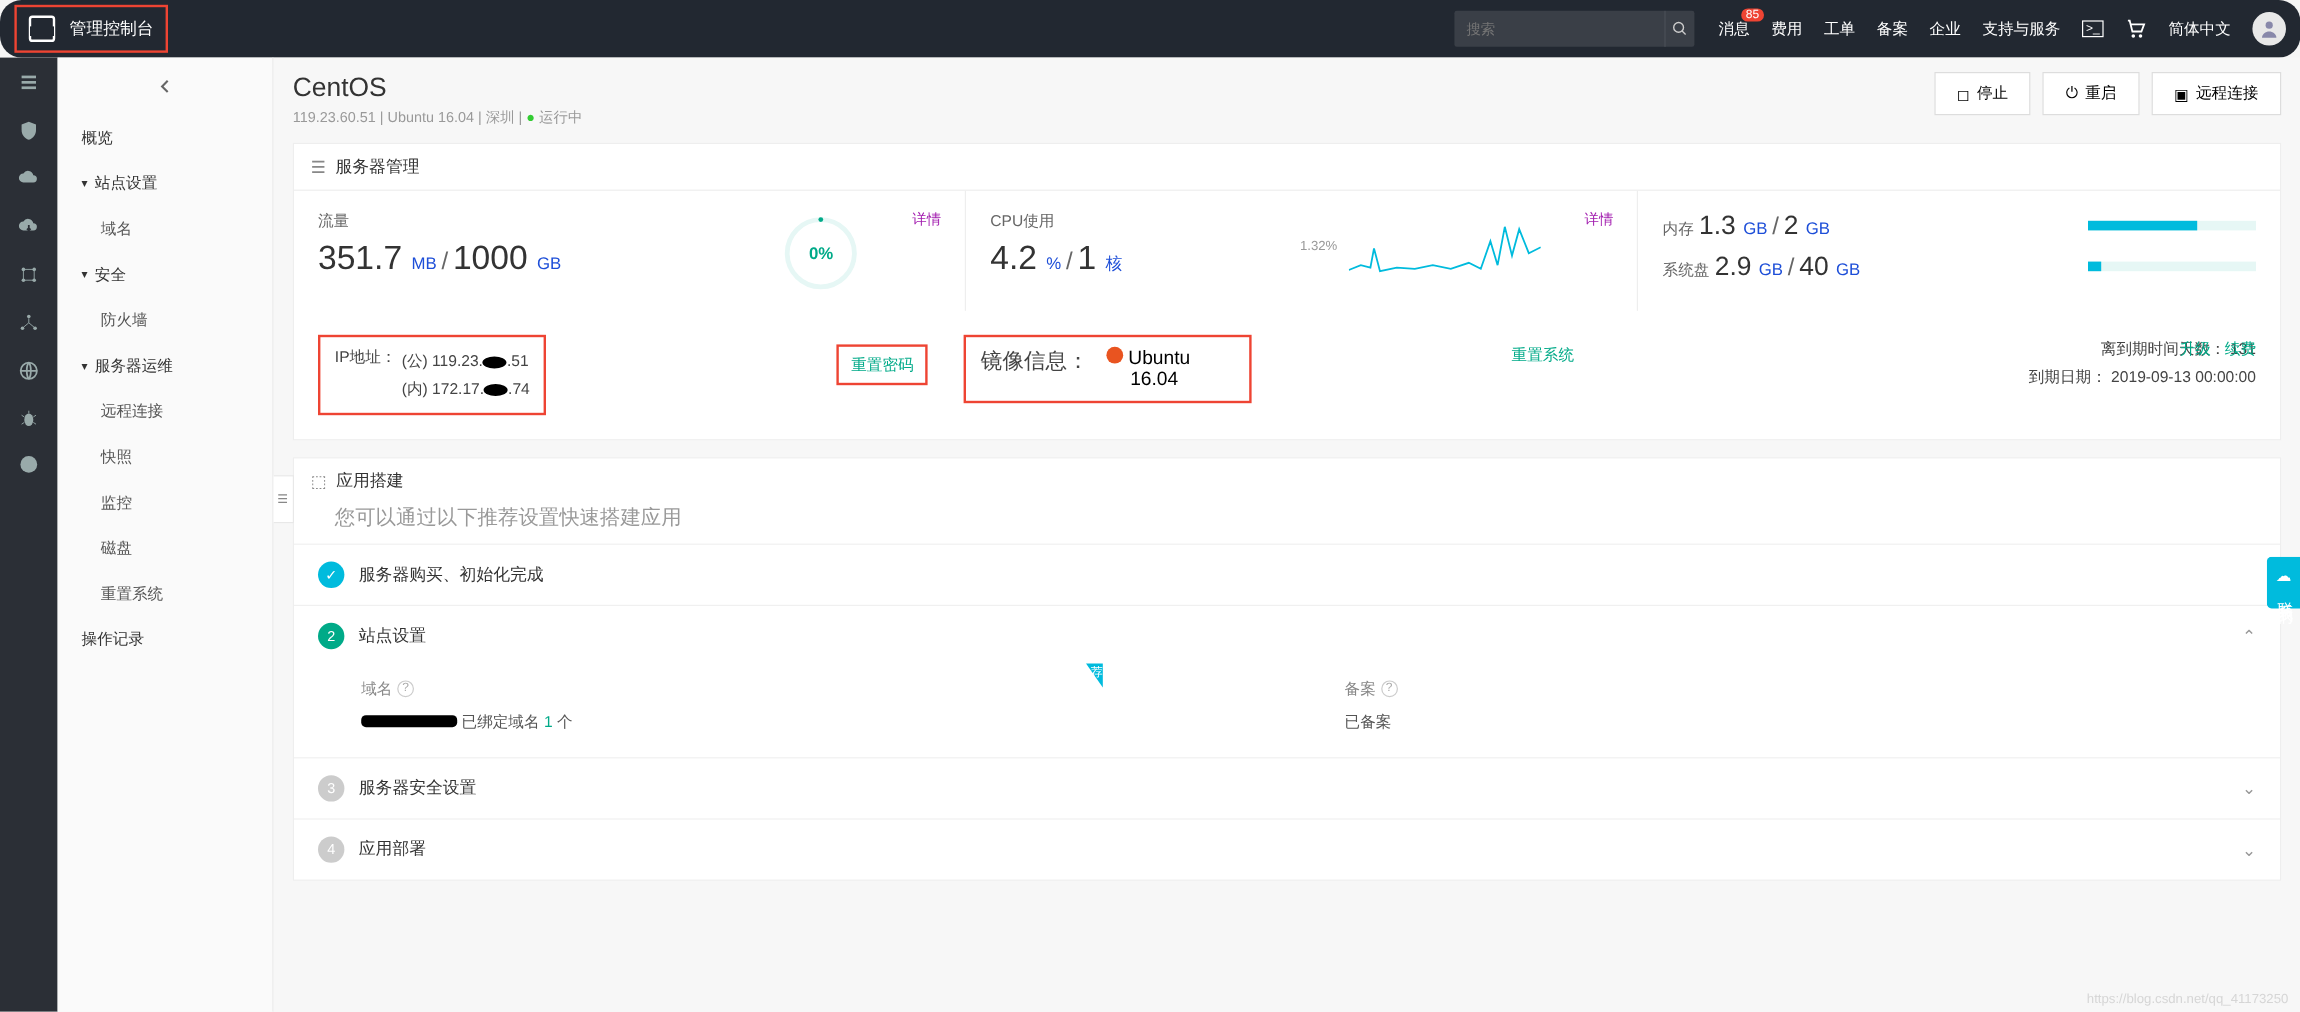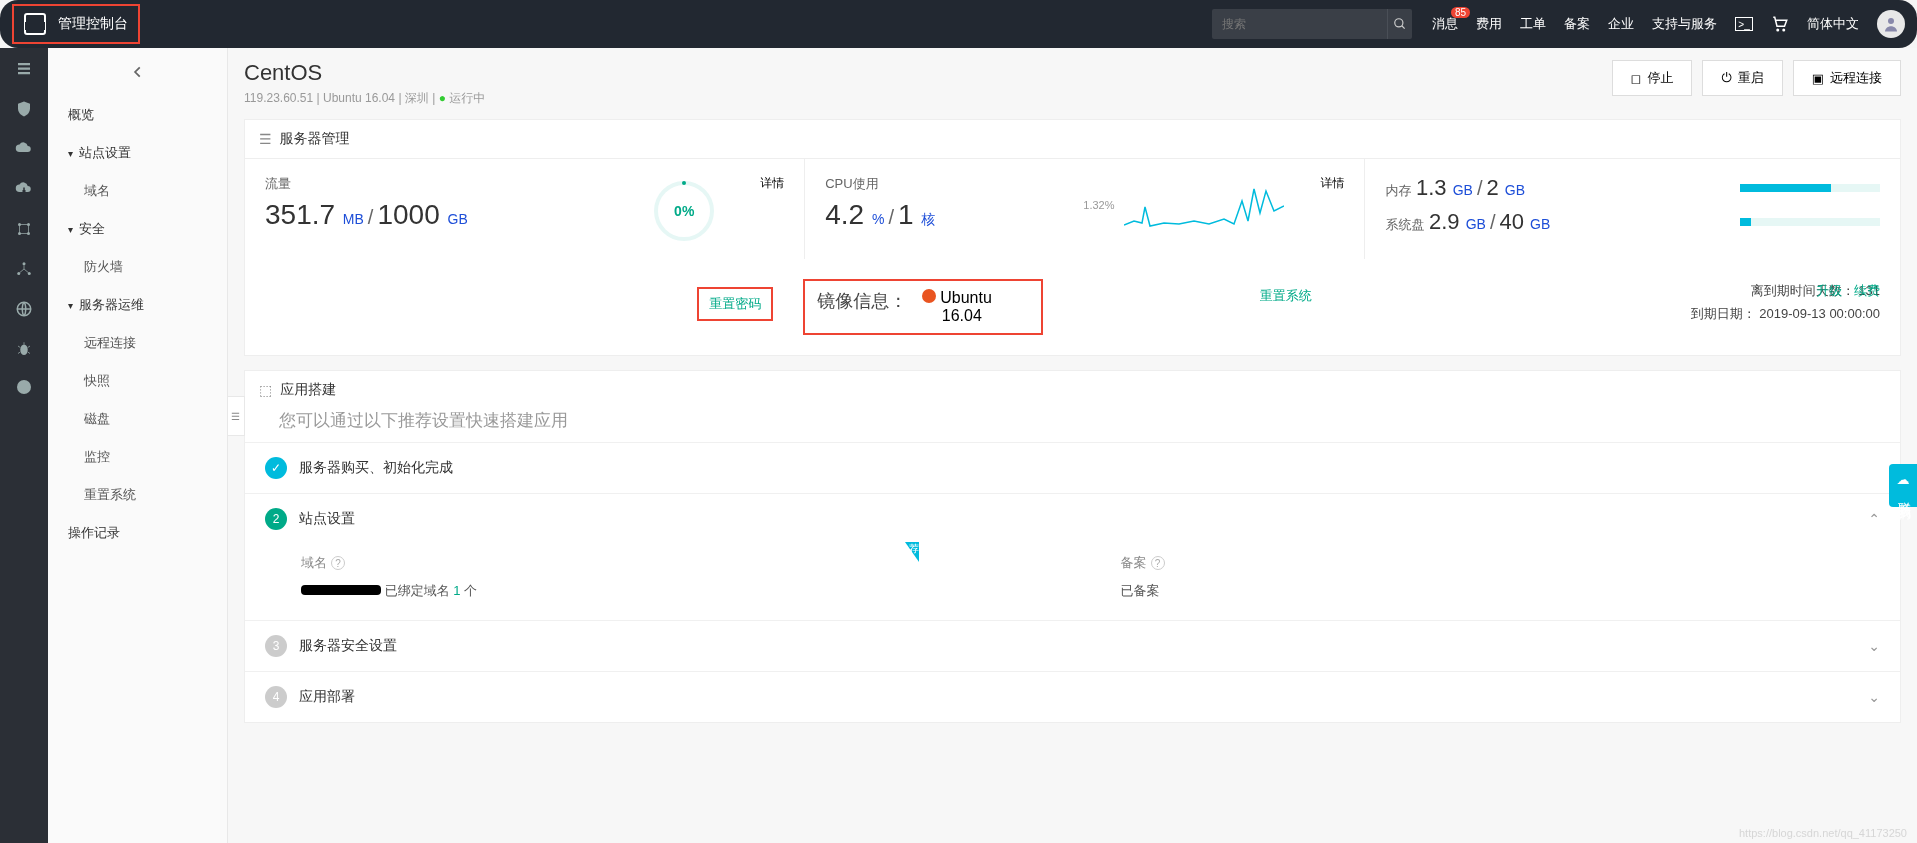--- a/index.html
+++ b/index.html
@@ -50,21 +50,21 @@
 .sec-title { padding: 10px 14px; font-size: 14px; color: #333; display: flex; align-items: center; gap: 8px; border-bottom: 1px solid #eee; }
 .sec-title .ic { color: #888; }
 
 .metrics { display: flex; }
 .m-cell { flex: 1; padding: 16px 20px; border-right: 1px solid #eee; position: relative; }
 .m-cell:last-child { border-right: none; }
 .m-label { font-size: 13px; color: #666; margin-bottom: 6px; }
 .m-big { font-size: 28px; color: #333; }
 .m-big .unit { font-size: 14px; color: #1d4ed8; }
 .m-big .sep { font-size: 20px; color: #666; margin: 0 4px; }
-.m-link { position: absolute; top: 16px; right: 20px; color: #000000; font-size: 12px; cursor: pointer; }
+.m-link { position: absolute; top: 16px; right: 20px; color: #a21caf; font-size: 12px; cursor: pointer; }
 .donut { position: absolute; right: 90px; top: 22px; width: 60px; height: 60px; border-radius: 50%; border: 4px solid #e6f7f5; display: flex; align-items: center; justify-content: center; color: #0a8; font-size: 14px; font-weight: bold;}
 .donut::before{content:"";position:absolute;top:-4px;left:50%;width:4px;height:4px;background:#0a8;border-radius:50%;transform:translateX(-50%)}
 .spark { position: absolute; right: 80px; top: 22px; width: 160px; height: 50px; }
 .spark-lbl { position: absolute; right: 250px; top: 40px; font-size: 11px; color: #999; }
 .memrow { display: flex; align-items: center; justify-content: space-between; margin-bottom: 8px; }
 .membar { width: 140px; height: 8px; background: #e6f7f5; position: relative; }
 .membar .fill { height: 100%; background: #0bd; }
 
 .ip-row { display: flex; padding: 20px; }
 .ip-cell { flex: 1; position: relative; }
@@ -204,22 +204,22 @@
       <span class="caret">▾</span>
       <span>安全</span>
     </div>
   <div class="sb-sub">防火墙</div>
   <div class="sb-item">
       <span class="caret">▾</span>
       <span>服务器运维</span>
     </div>
   <div class="sb-sub">远程连接</div>
   <div class="sb-sub">快照</div>
+  <div class="sb-sub">监控</div>
   <div class="sb-sub">磁盘</div>
-  <div class="sb-sub">监控</div>
   <div class="sb-sub">重置系统</div>
   <div class="sb-item">
       <span>操作记录</span>
     </div>
 </div>
 
 <div class="main">
   <div class="toggle-side">☰</div>
 
   <div class="page-head">
@@ -284,20 +284,27 @@
             <span class="m-big" style="font-size:22px"><span>2.9</span> <span class="unit">GB</span><span class="sep">/</span><span>40</span> <span class="unit">GB</span></span>
           </div>
           <div class="membar">
               <div class="fill" style="width:8%"></div>
             </div>
         </div>
       </div>
     </div>
     <div class="ip-row">
       <div class="ip-cell">
+        <div class="rbox">
+          <span class="ip-label">IP地址：</span>
+          <span class="ip-vals">
+            <span>(公) 119.23.</span><span class="blot"></span><span>.51</span><br>
+            <span>(内) 172.17.</span><span class="blot"></span><span>.74</span>
+          </span>
+        </div>
         <span class="reset-link rbox2">重置密码</span>
       </div>
       <div class="ip-cell">
         <div class="rbox" style="min-width:240px">
           <span class="img-lbl">镜像信息：</span>
           <span style="display:inline-block;margin-left:10px;vertical-align:top">
             <span class="ubuntu-ic"></span>
             <span>Ubuntu</span><br>
             <span style="margin-left:20px">16.04</span>
           </span>

